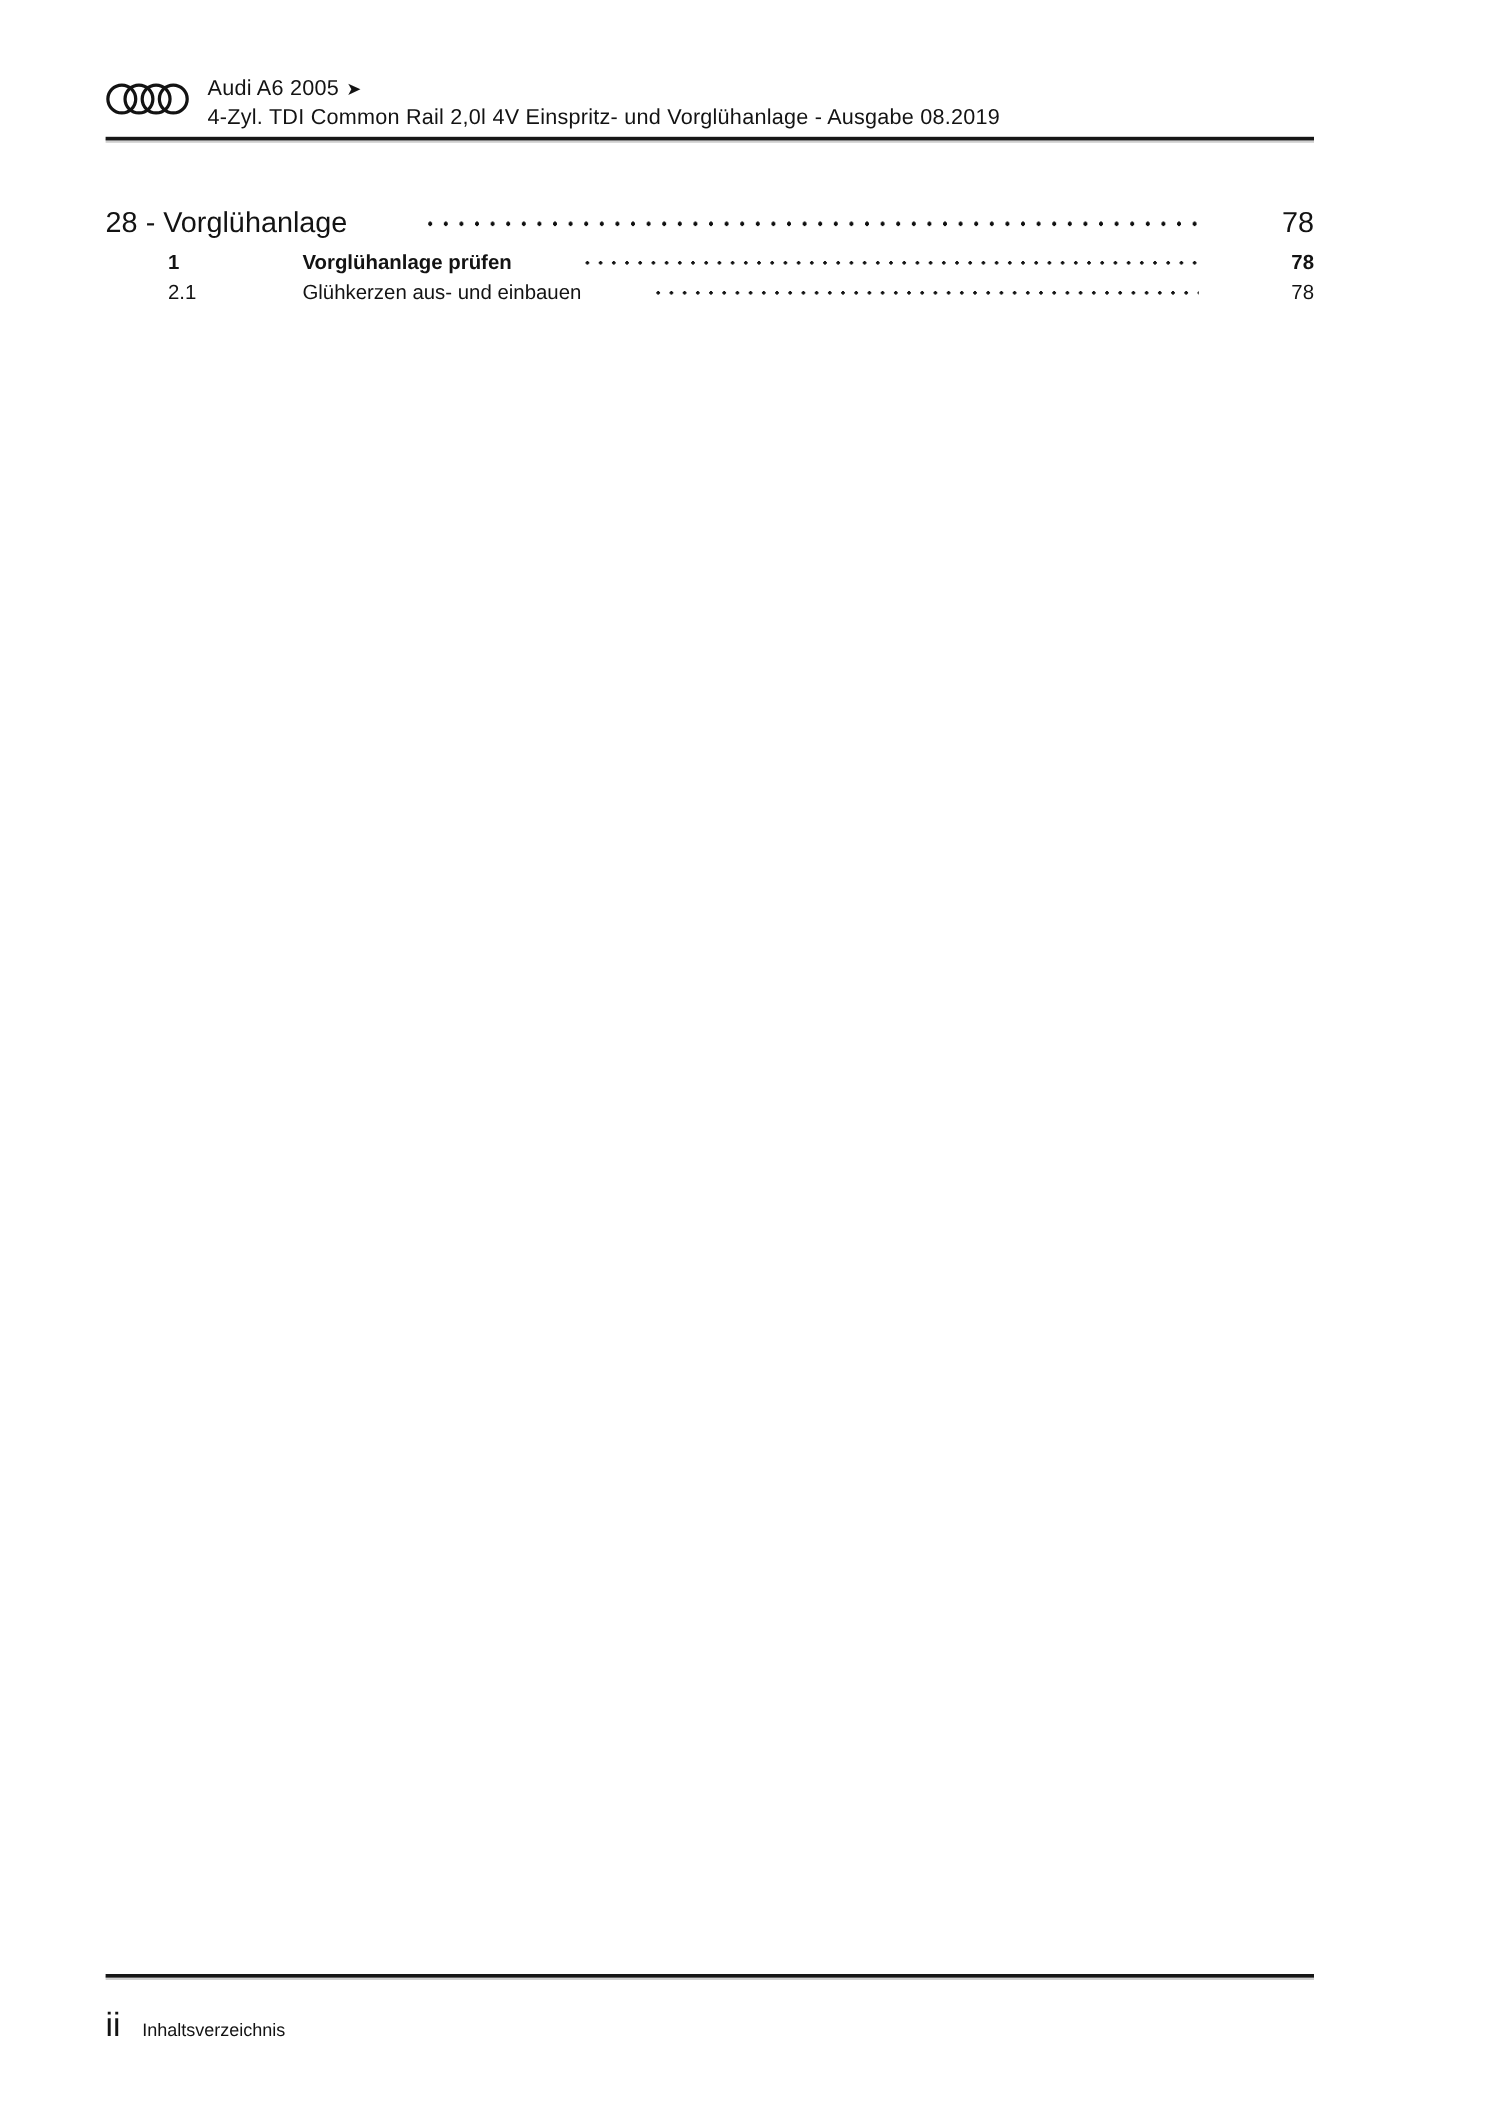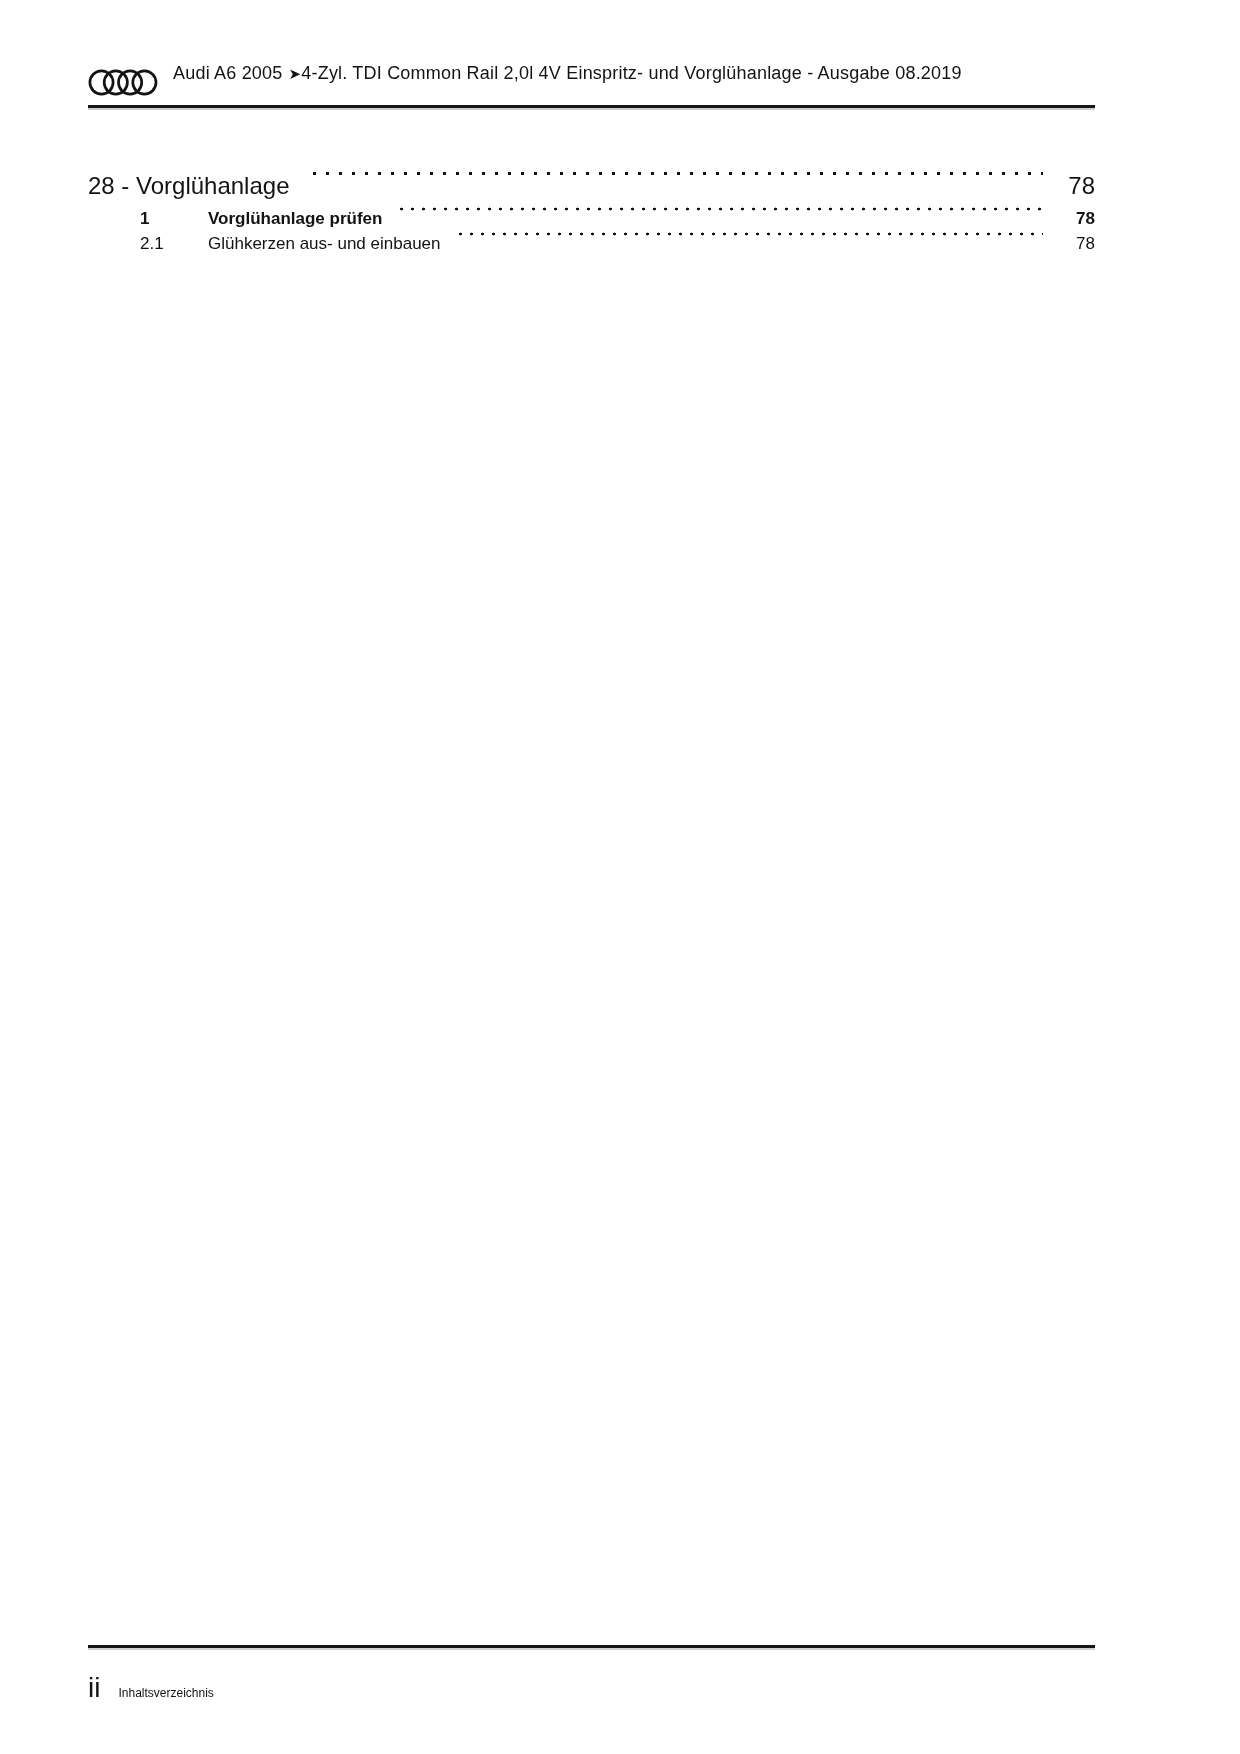--- a/index.html
+++ b/index.html
@@ -9,30 +9,30 @@
     position: relative;
     font-family: "Liberation Sans", "DejaVu Sans", sans-serif;
     color: #131313;
     overflow: hidden;
   }
 
   
   .header { position: absolute; top: 62px; left: 88px; right: 145px; }
   .header-row { display: flex; align-items: flex-start; gap: 15px; }
   .logo { flex: 0 0 auto; margin-top: 7px; }
-  .header-text { display: flex; flex-direction: row; }
+  .header-text { display: flex; flex-direction: column; }
   .header-title { font-size: 18px; line-height: 23px; letter-spacing: 0.2px; }
   .header-title .arrow { font-size: 15px; margin-left: 6px; }
   .header-subtitle { font-size: 18px; line-height: 23px; letter-spacing: 0.2px; }
   .rule { height: 3px; background: #161616; box-shadow: 0 2px 0 #cfcfcf; }
   .header .rule { margin-top: 5px; }
 
   
   .toc { position: absolute; top: 170px; left: 88px; right: 145px; }
-  .toc-row { display: flex; align-items: flex-start; }
+  .toc-row { display: flex; align-items: center; gap: 44px; }
   .toc-chapter { font-size: 24px; line-height: 32px; margin-bottom: 4px; }
   .toc-chapter .page { font-size: 24px; }
   .toc-entry { font-size: 17px; line-height: 25px; padding-left: 52px; }
   .toc-entry.bold { font-weight: bold; }
   .num { flex: 0 0 68px; }
   .title { white-space: nowrap; }
   .leader {
     flex: 1 1 auto;
     height: 6px;
     margin: 0 6px 0 14px;
@@ -46,21 +46,21 @@
     margin: 0 6px 0 18px;
     background-image: radial-gradient(circle, #111111 1.6px, rgba(0,0,0,0) 1.9px);
     background-size: 13px 7px;
   }
   .page { flex: 0 0 46px; text-align: right; }
 
   
   .footer { position: absolute; top: 1645px; left: 88px; right: 145px; }
   .footer-row { display: flex; align-items: baseline; gap: 18px; margin-top: 8px; }
   .footer-page { font-size: 28px; line-height: 32px; margin-top: 16px; }
-  .footer-label { font-size: 12px; }
+  .footer-label { font-size: 15px; }
 </style>
 </head>
 <body>
 
 <div class="header">
   <div class="header-row">
     <span class="logo">
       <svg width="70" height="27" viewBox="0 0 70 27" aria-hidden="true">
         <g fill="none" stroke="#131313" stroke-width="2.7">
           <circle cx="13.5" cy="13.5" r="11.6"></circle>

